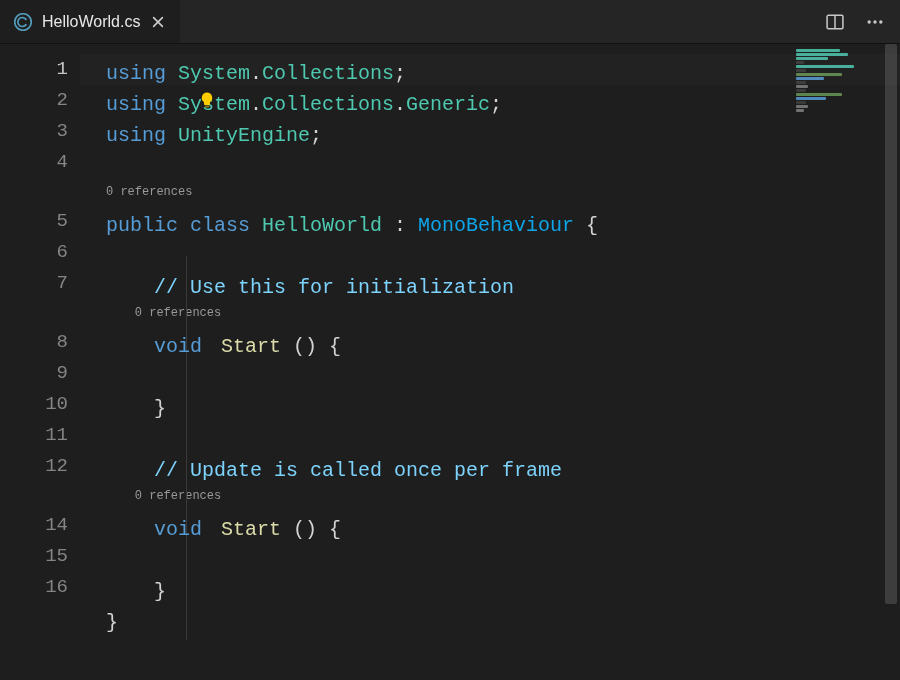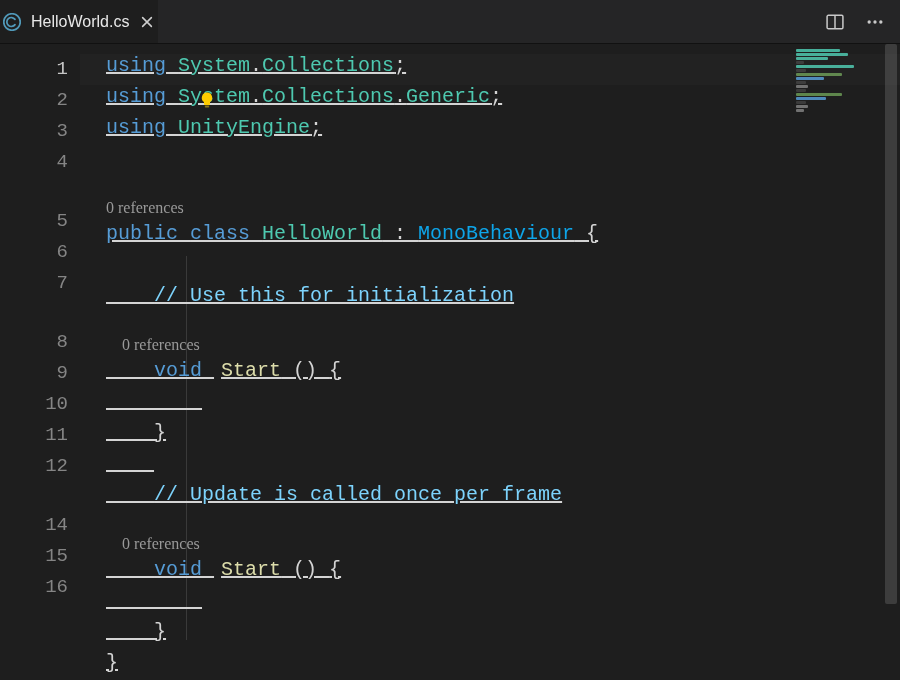--- a/index.html
+++ b/index.html
@@ -16,21 +16,21 @@
     height: 44px;
     background: #252526;
     display: flex;
     align-items: stretch;
     border-bottom: 1px solid #111;
   }
   .tab {
     display: flex;
     align-items: center;
     gap: 10px;
-    padding: 0 3px;
+    padding: 0 14px;
     background: #1e1e1e;
     color: #e8e8e8;
     font-family: "Segoe UI", Arial, sans-serif;
     font-size: 16px;
     position: relative;
   }
   .tab .icon-cs {
     width: 18px; height: 18px;
     display: inline-flex; align-items: center; justify-content: center;
   }
@@ -81,36 +81,34 @@
     z-index: 0;
   }
   .g-row {
     height: 31px;
     line-height: 31px;
     padding-right: 12px;
   }
   .code-row {
     height: 31px;
     display: flex;
-    align-items: flex-start;
+    align-items: flex-end;
     white-space: pre;
     padding-left: 26px;
     position: relative;
     z-index: 1;
-    text-decoration: underline;
   }
   .codelens {
     height: 28px;
     line-height: 28px;
-    font-family: Liberation Serif, serif;
-    font-size: 16px;
+    font-family: Liberation Mono, monospace;
+    font-size: 12px;
     color: #999999;
     padding-left: 26px;
     white-space: pre;
-    margin-top: 16px;
   }
   .g-lens { height: 28px; }
   .active-line { background: rgba(255,255,255,0.02); }
   .gutter-active { color: #c6c6c6; }
   .kw   { color: #569cd6; }
   .type { color: #0ea5e9; }
   .ns   { color: #4ec9b0; }
   .pun  { color: #d4d4d4; }
   .id   { color: #dcdcaa; margin-left: 7px; }
   .cmt  { color: #7dd3fc; }

